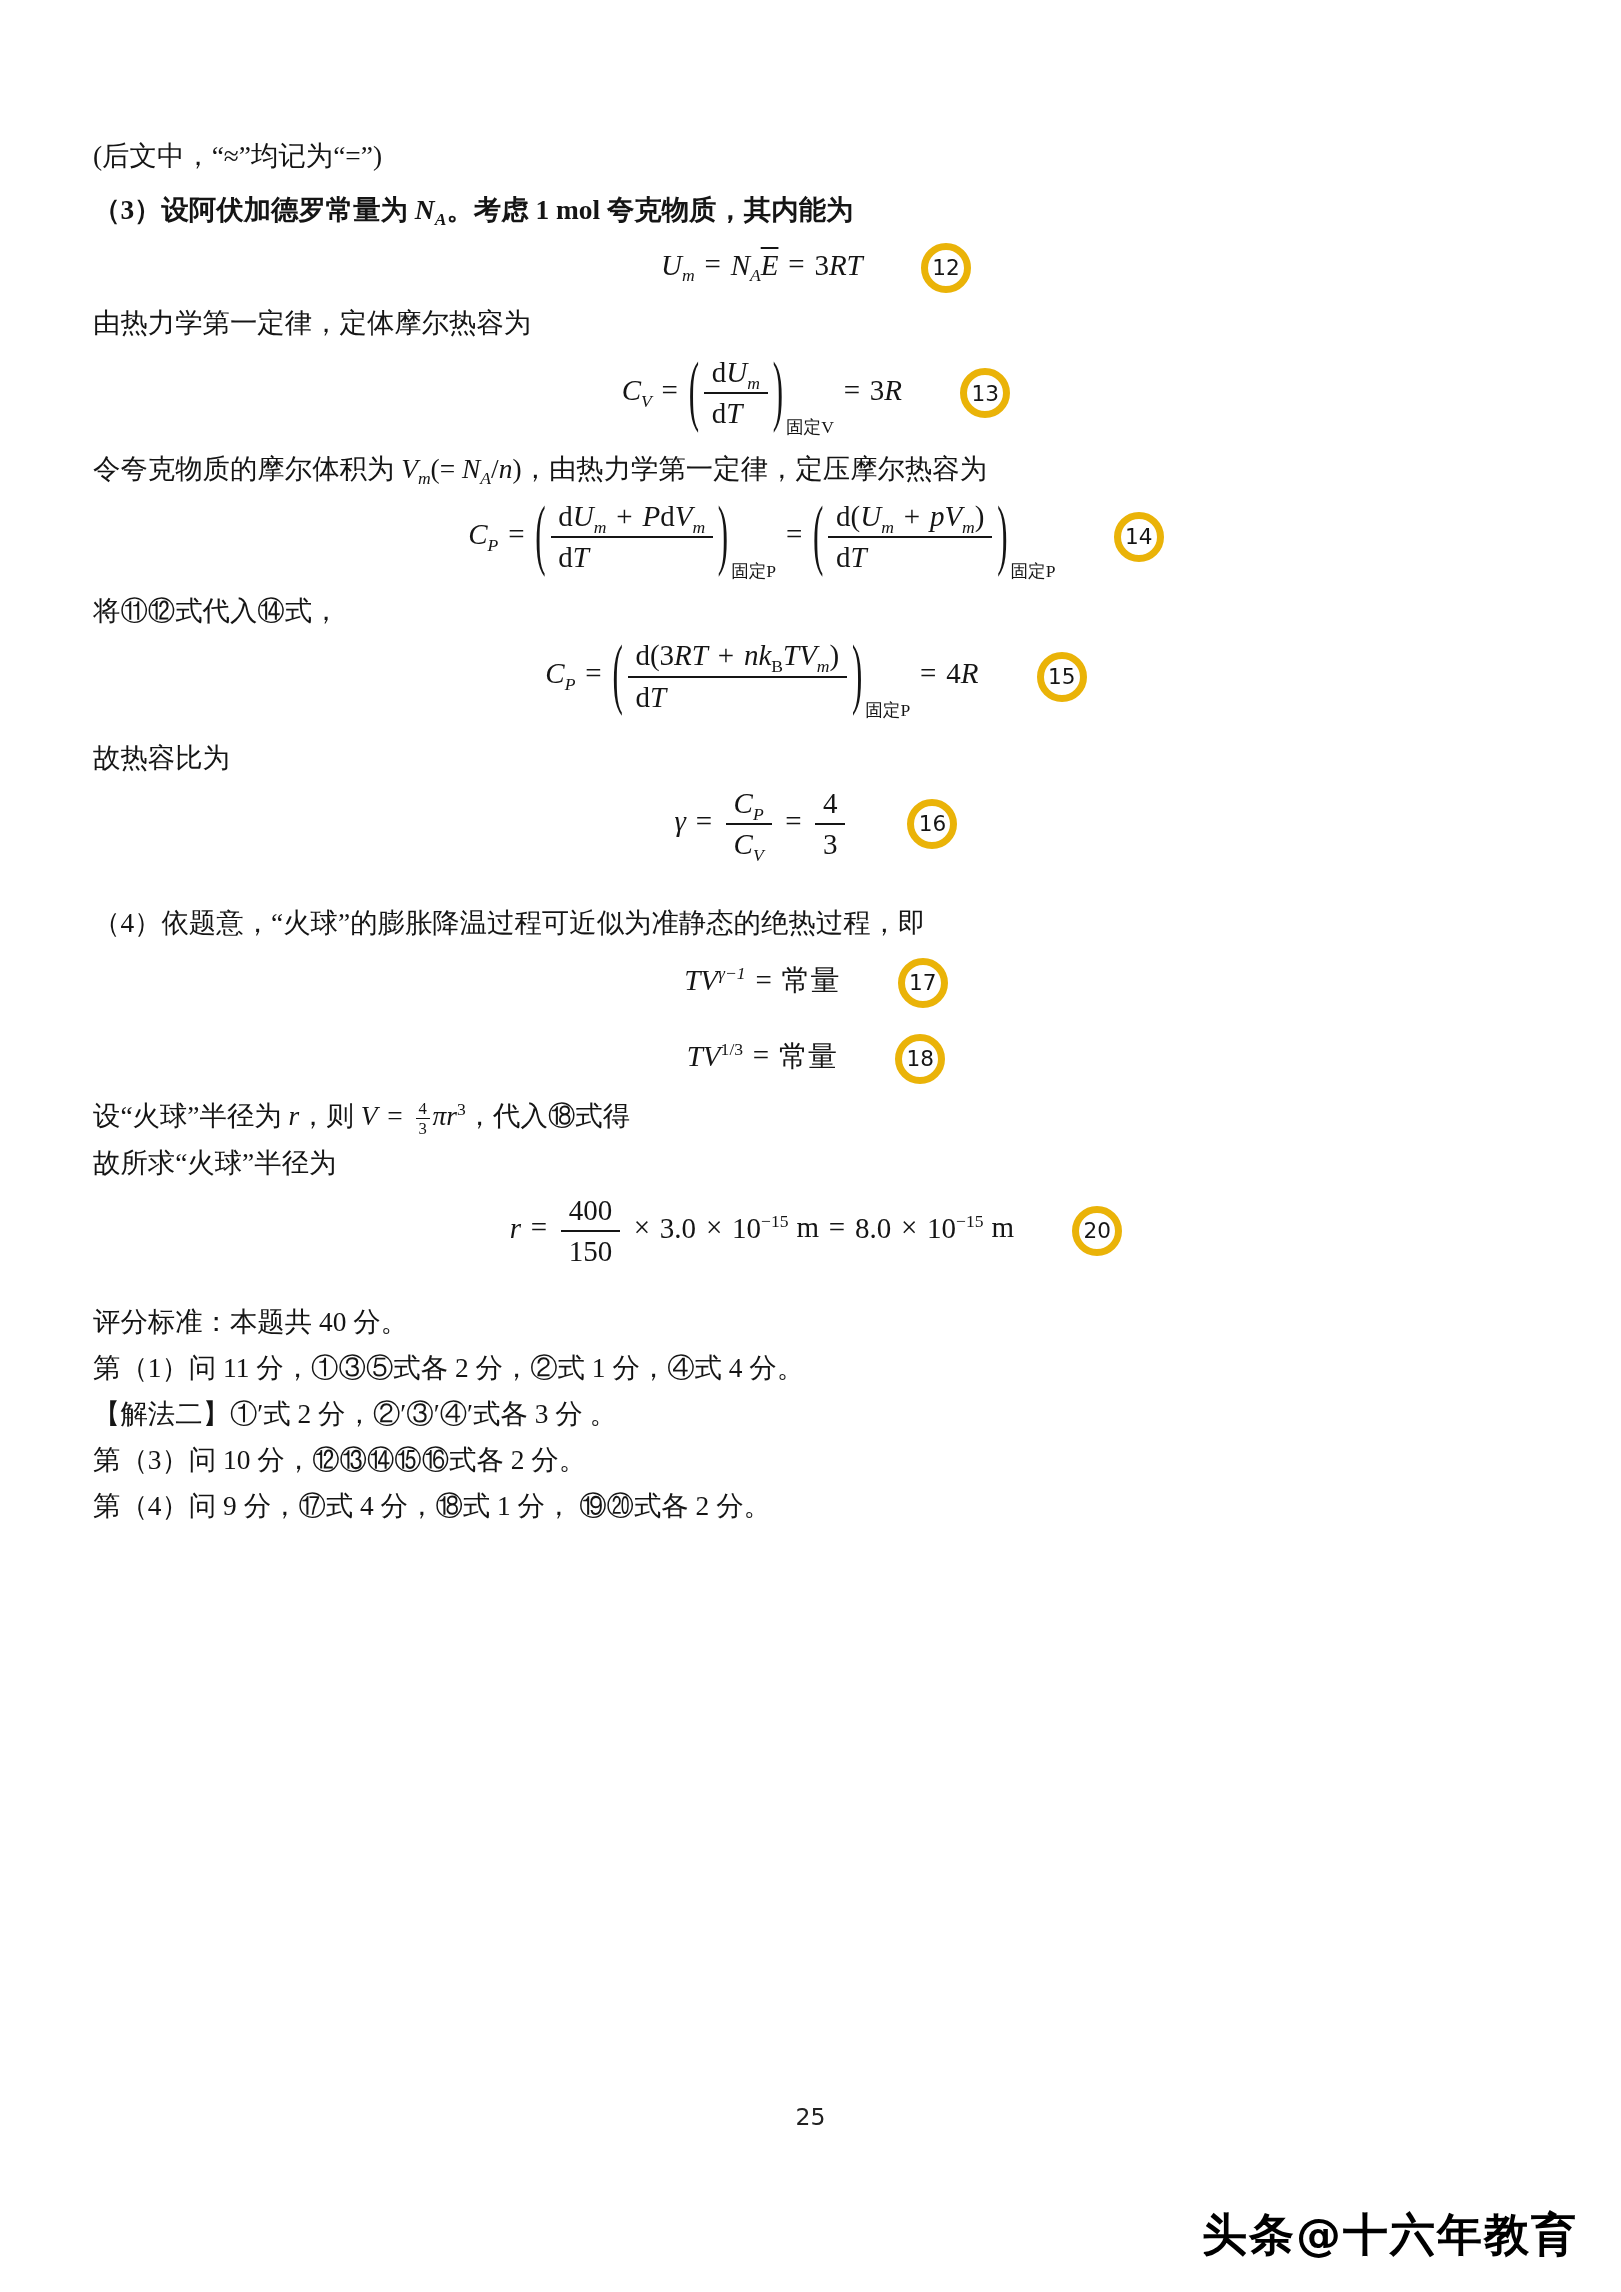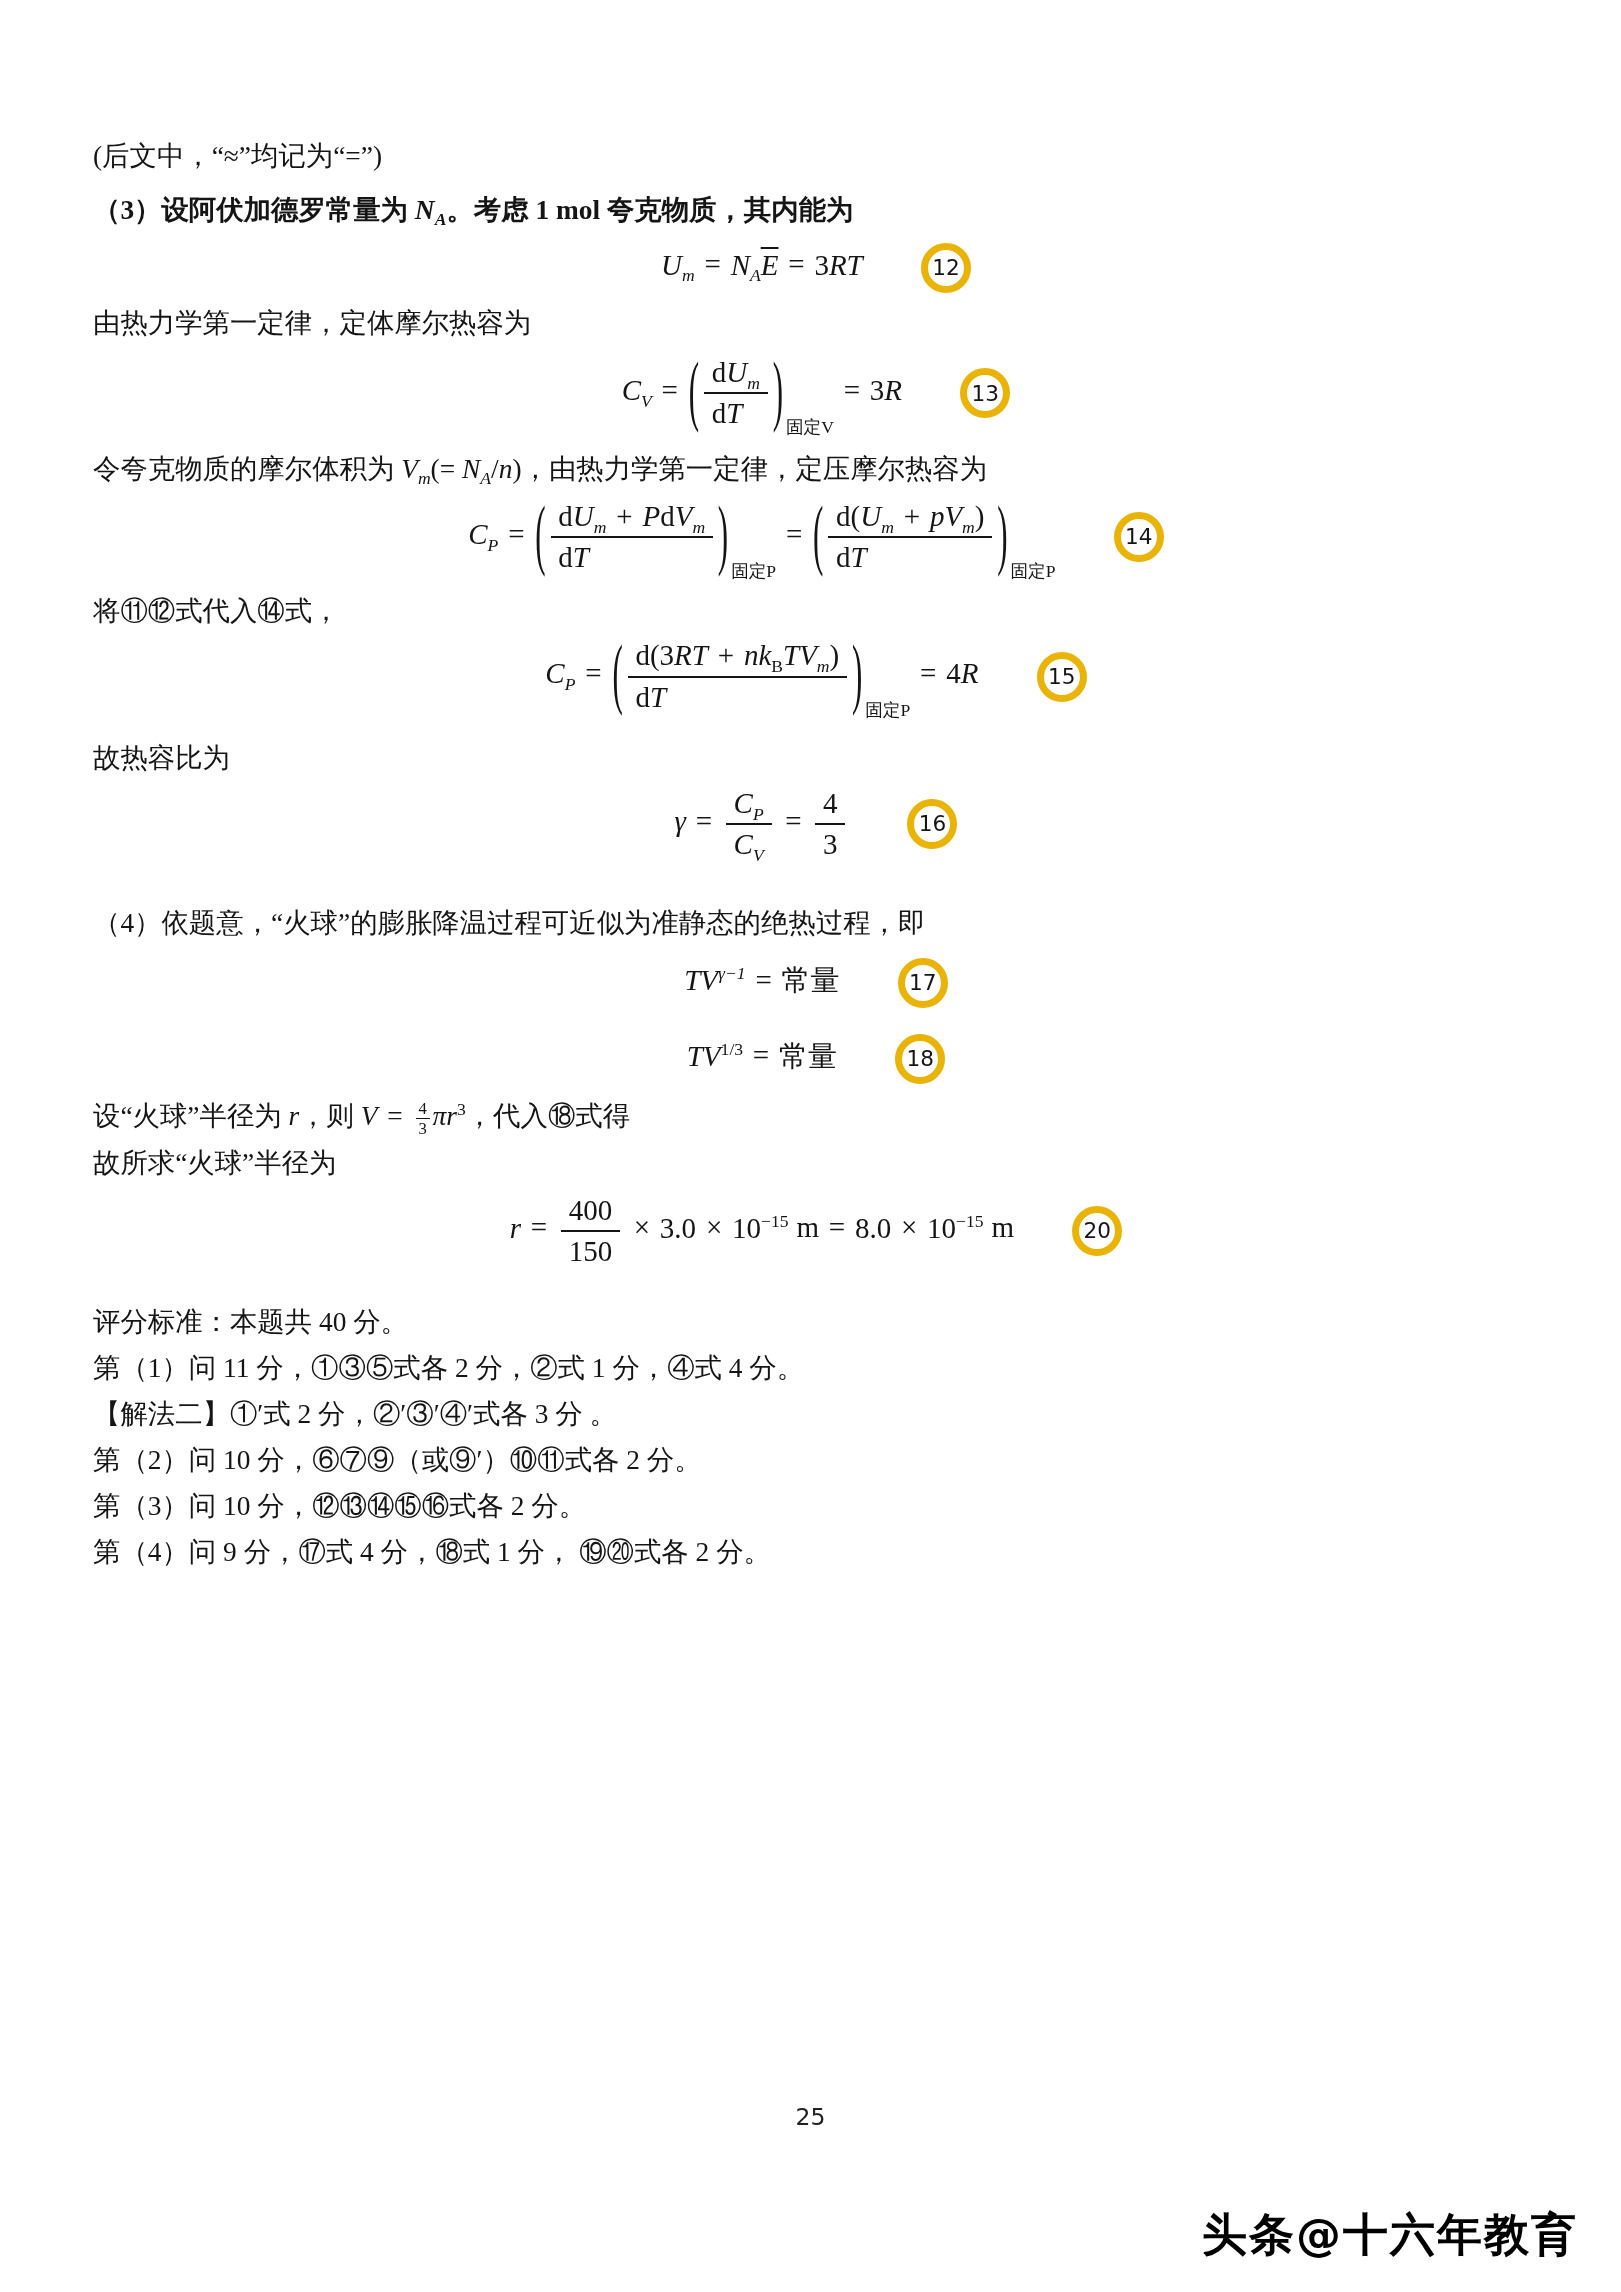--- a/index.html
+++ b/index.html
@@ -111,21 +111,20 @@
 
   <div class="eq mt6">
     <span class="it">r</span><span class="op">=</span><span class="frac"><span class="fn rm">400</span><span class="fd rm">150</span></span><span class="op rm">×</span><span class="rm">3.0</span><span class="op rm">×</span><span class="rm">10</span><sup class="msup rm">−15</sup><span class="rm" style="margin-left:7.8px;">m</span><span class="op">=</span><span class="rm">8.0</span><span class="op rm">×</span><span class="rm">10</span><sup class="msup rm">−15</sup><span class="rm" style="margin-left:7.8px;">m</span>
     <span class="tagc">20</span>
   </div>
 
   <div class="score-block mt24">
     <p>评分标准：本题共 40 分。</p>
     <p>第（1）问 11 分，①③⑤式各 2 分，②式 1 分，④式 4 分。</p>
     <p>【解法二】①′式 2 分，②′③′④′式各 3 分 。</p>
-    <p>第（2）问 10 分，⑥⑦⑨（或⑨′）⑩⑪式各 2 分。</p>
     <p>第（3）问 10 分，⑫⑬⑭⑮⑯式各 2 分。</p>
     <p>第（4）问 9 分，⑰式 4 分，⑱式 1 分， ⑲⑳式各 2 分。</p>
   </div>
 
 </div>
 
 <div class="pageno">25</div>
 <div class="watermark">头条@十六年教育</div>
 
 

